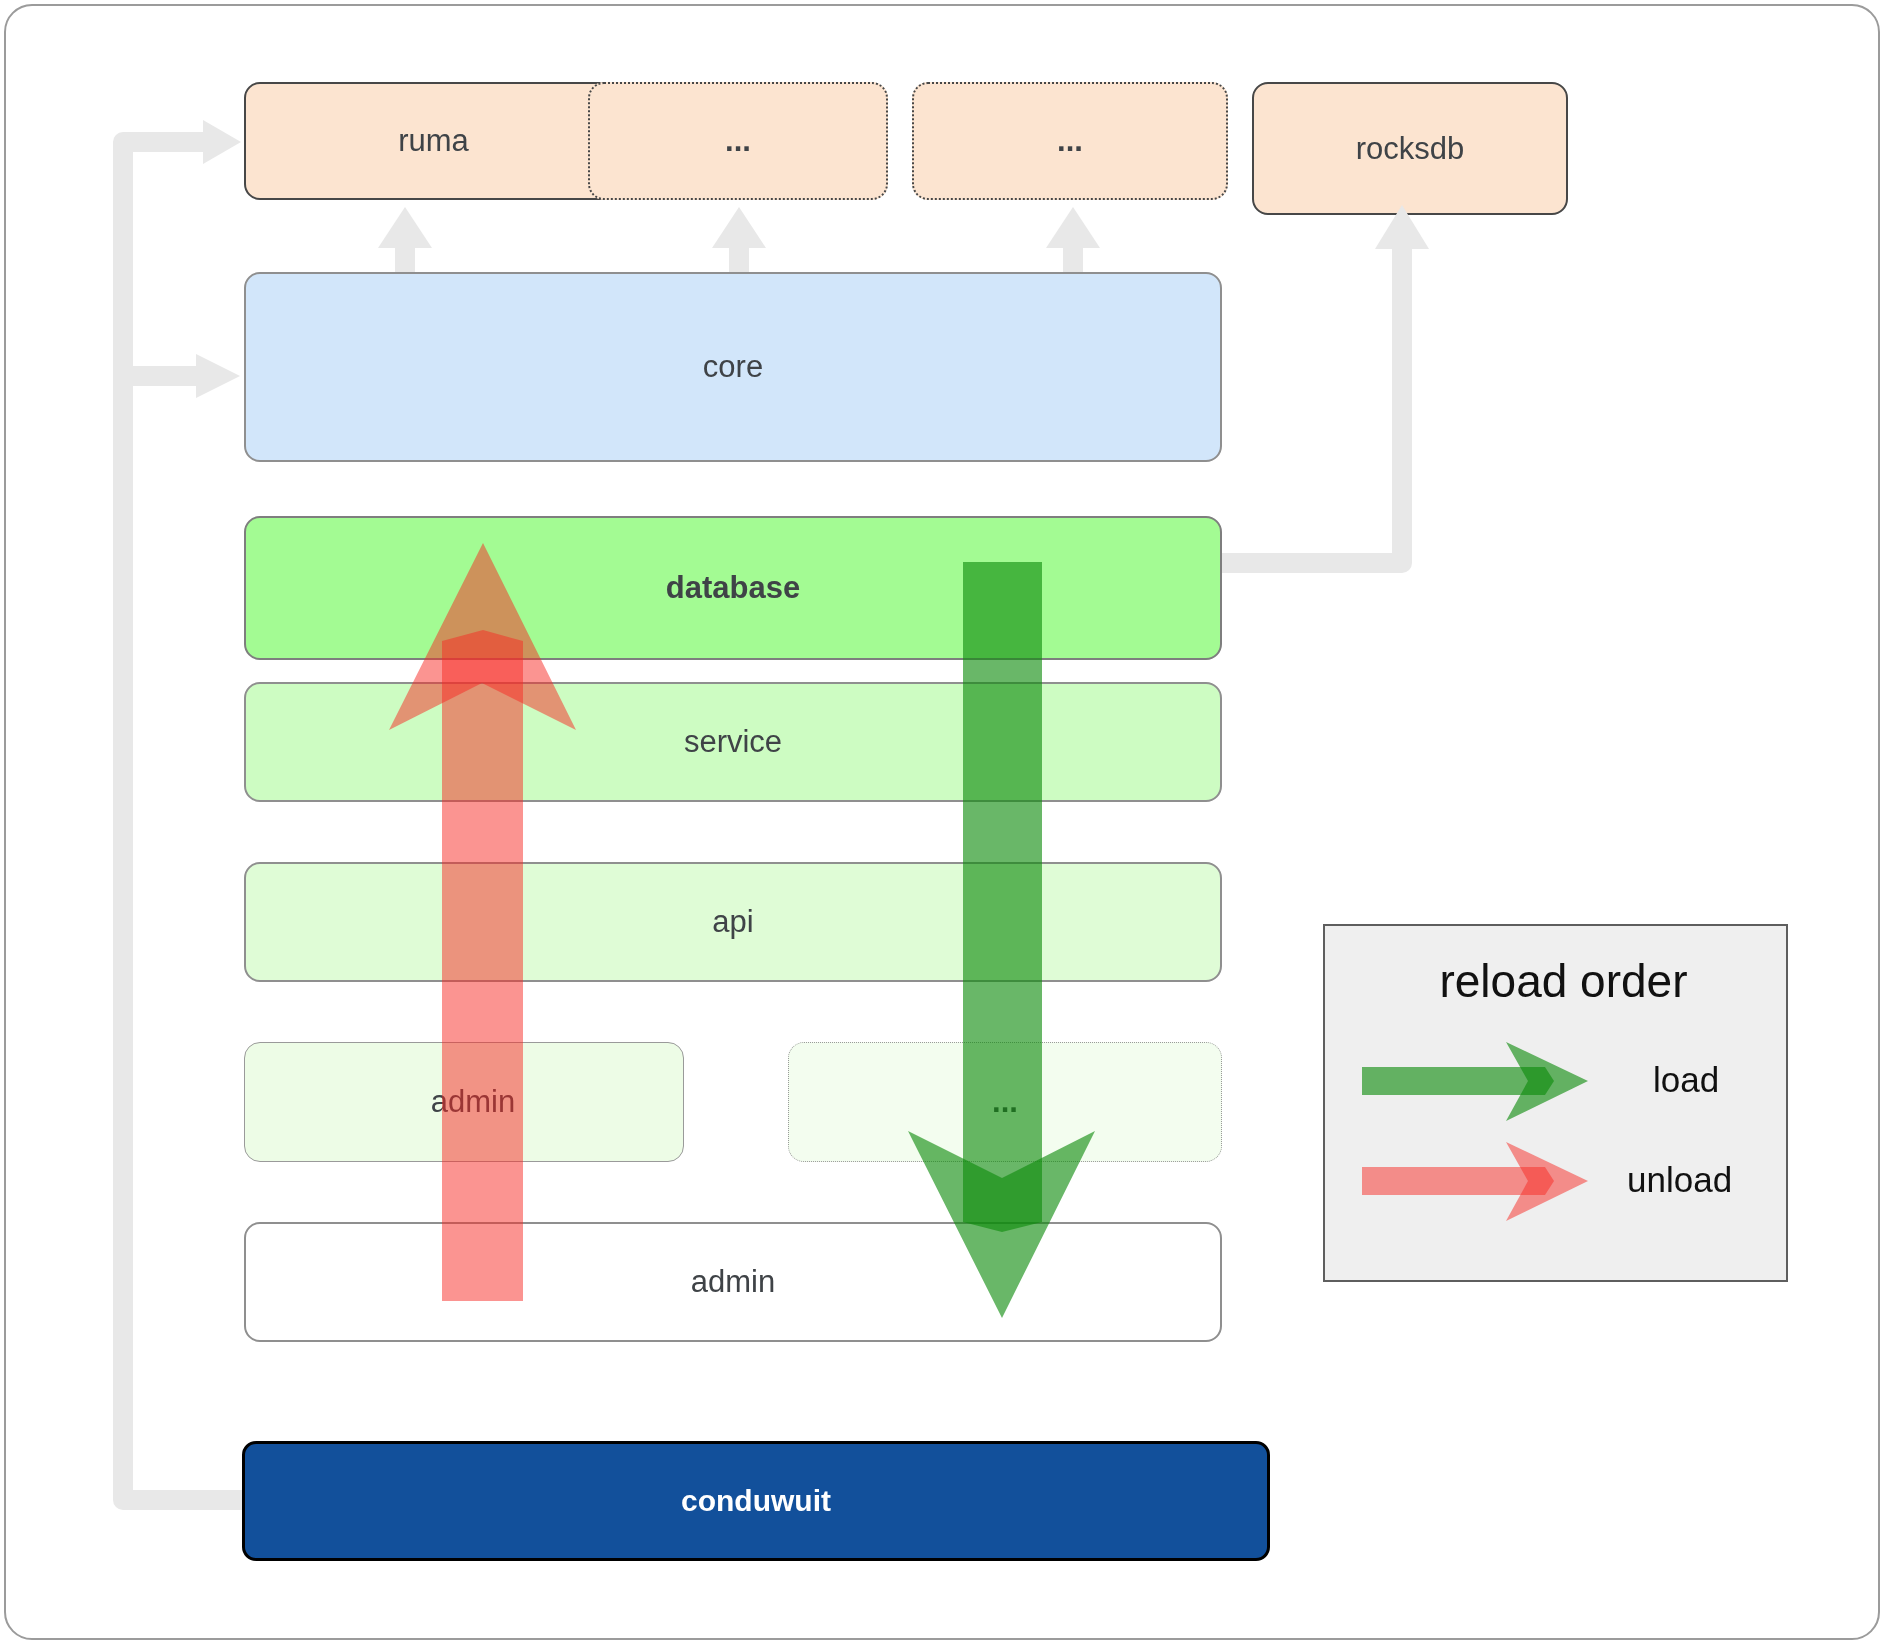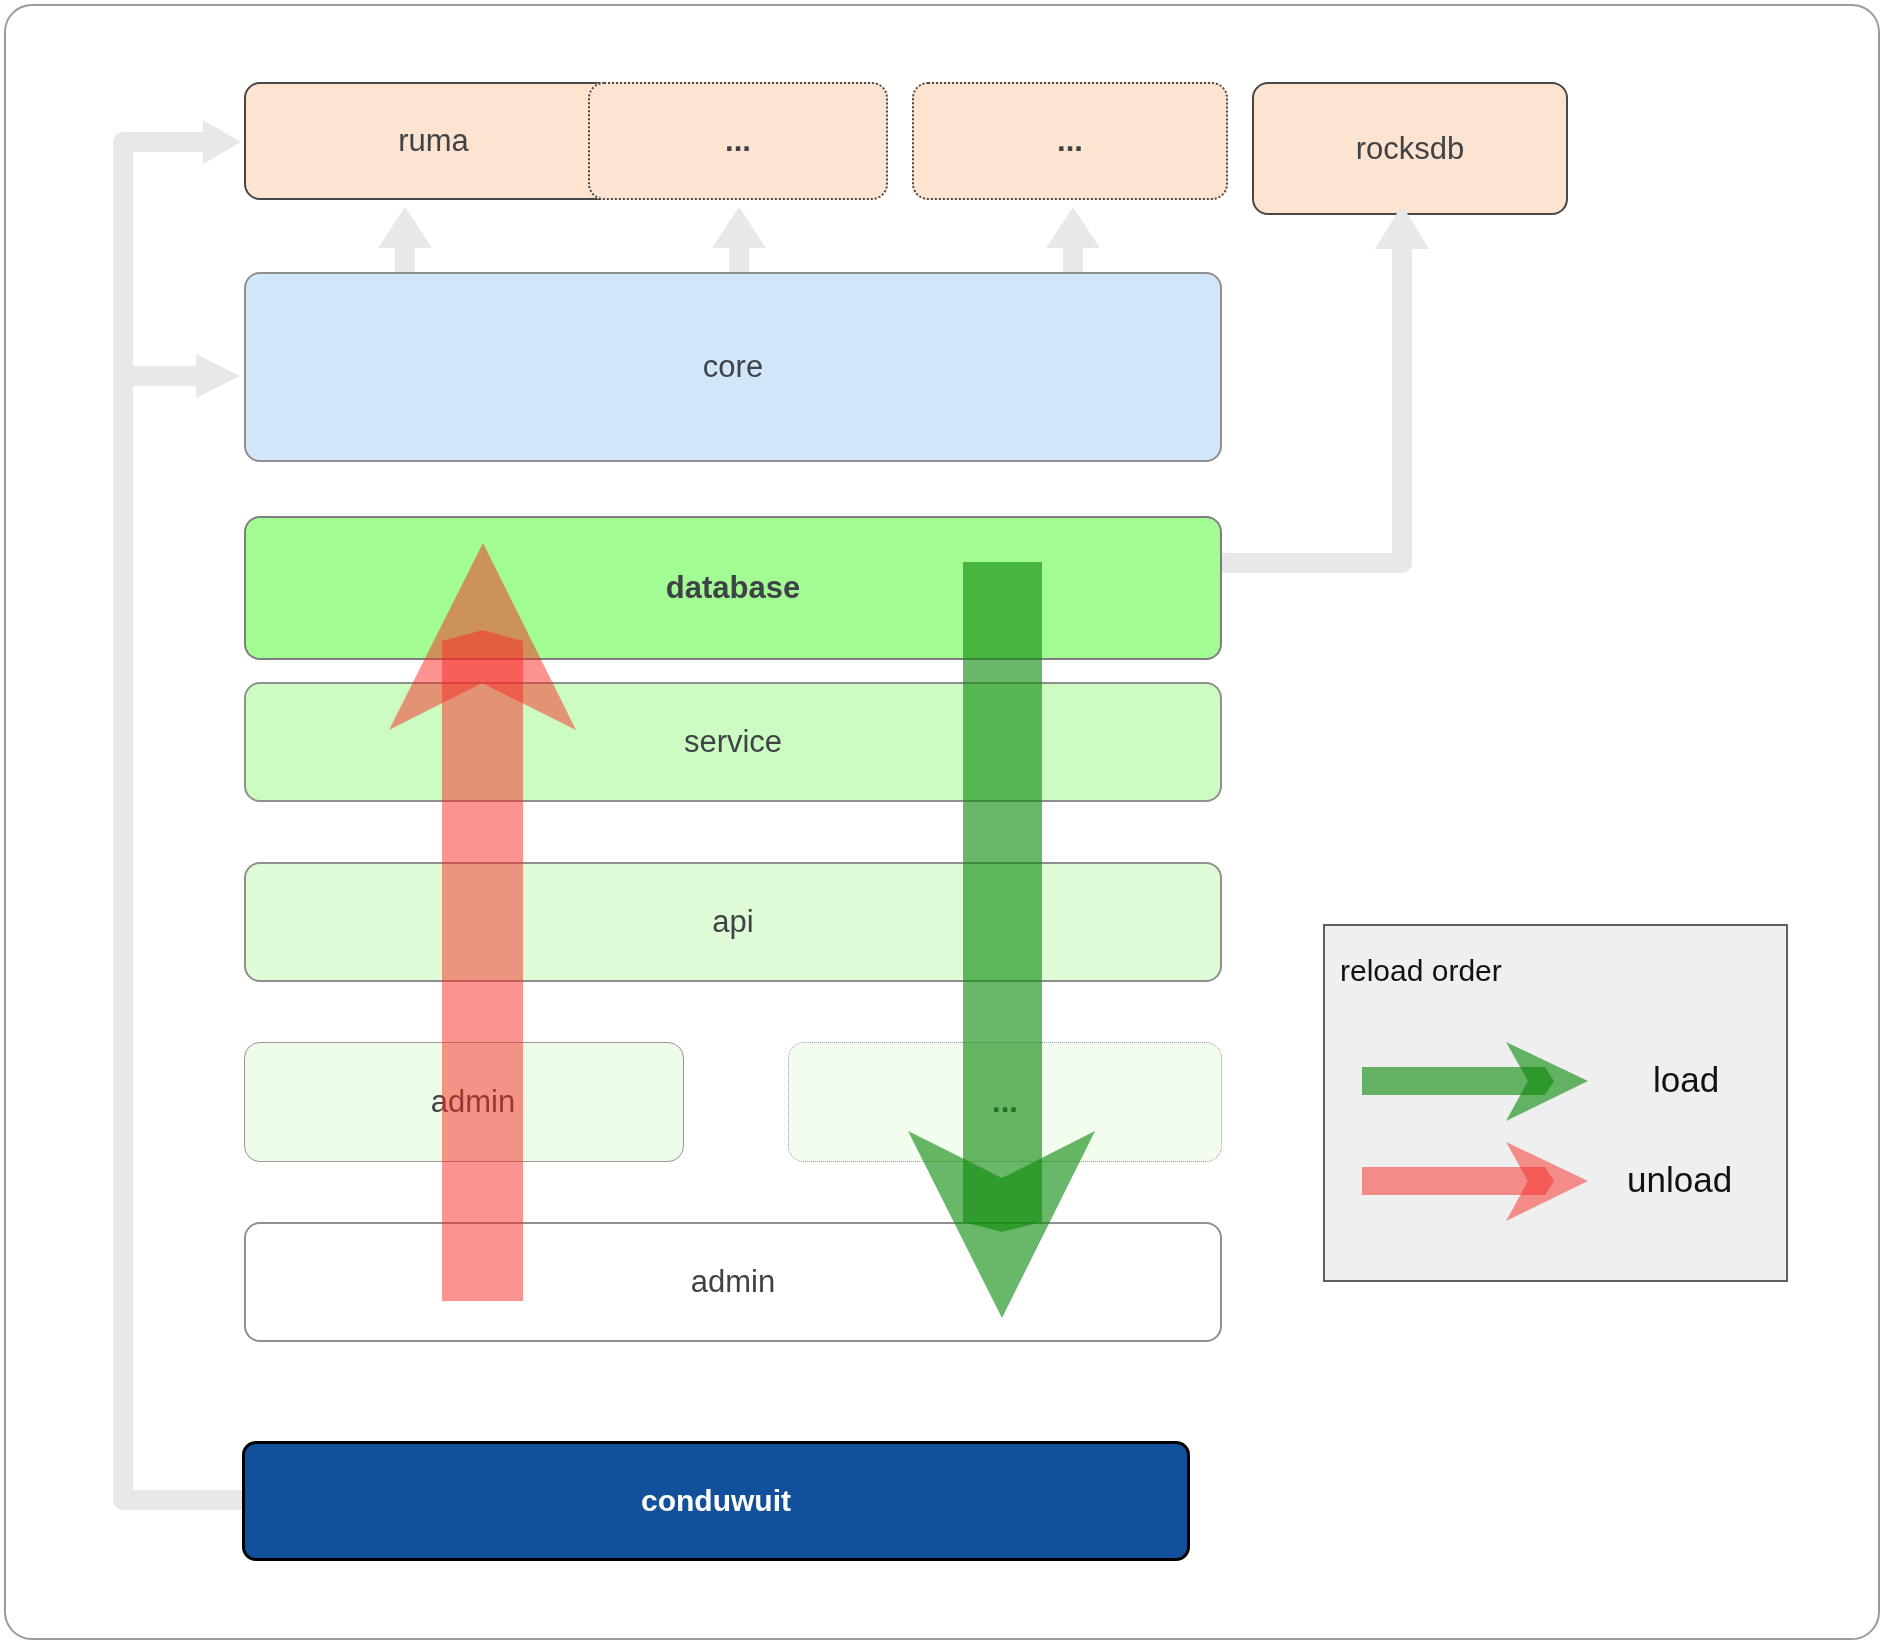--- a/index.html
+++ b/index.html
@@ -22,30 +22,30 @@
   .n-dots2     {left:912px;top:82px;width:316px;height:118px;background:var(--box-peach);border:2px dotted var(--box-border-dark);font-weight:bold;}
   .n-rocksdb   {left:1252px;top:82px;width:316px;height:133px;background:var(--box-peach);border:2.5px solid var(--box-border-dark);}
   
   .n-core      {left:244px;top:272px;width:978px;height:190px;background:var(--core-blue);border:2px solid var(--node-border-gray);}
   .n-database  {left:244px;top:516px;width:978px;height:144px;background:var(--database-green);border:2px solid #7e7e7e;font-weight:bold;}
   .n-service   {left:244px;top:682px;width:978px;height:120px;background:var(--service-green);border:2px solid var(--node-border-gray);}
   .n-api       {left:244px;top:862px;width:978px;height:120px;background:var(--api-green);border:2px solid var(--node-border-gray);}
   .n-admin     {left:244px;top:1042px;width:440px;height:120px;background:var(--admin-green);border:1.5px solid #9a9a9a;padding-left:18px;}
   .n-admindots {left:788px;top:1042px;width:434px;height:120px;background:var(--admin-dots-green);border:1.5px dotted #9a9a9a;font-weight:bold;}
   .n-router    {left:244px;top:1222px;width:978px;height:120px;background:var(--router-white);border:2px solid var(--node-border-gray);}
-  .n-conduwuit {left:242px;top:1441px;width:948px;height:120px;background:var(--conduwuit-navy);border:3px solid #000000;
+  .n-conduwuit {left:242px;top:1441px;width:1028px;height:120px;background:var(--conduwuit-navy);border:3px solid #000000;
                 border-radius:14px;color:var(--conduwuit-text);font-weight:bold;font-size:30px;}
   
   .legend{
     position:absolute;left:1323px;top:924px;width:465px;height:358px;box-sizing:border-box;
     background:var(--legend-bg);border:2.5px solid #5e5e5e;
   }
   .legend-title{
-    position:absolute;left:15px;top:28px;width:100%;text-align:left;
-    font-size:30px;color:var(--legend-text);
+    position:absolute;left:8px;top:28px;width:100%;text-align:center;
+    font-size:46px;color:var(--legend-text);
   }
   .legend-label{position:absolute;font-size:35px;color:var(--legend-text);}
   .legend-label.load{left:1627px;top:1060px;margin-left:26px;}
   .legend-label.unload{left:1627px;top:1160px;}
   
   svg.overlay{position:absolute;left:0;top:0;width:1883px;height:1643px;pointer-events:none;}
   .connector{stroke:var(--connector-gray);stroke-width:20;fill:none;stroke-linejoin:round;stroke-linecap:butt;}
   .connector-head{fill:var(--connector-gray);}
   .arrow-red{fill:var(--unload-red);fill-opacity:0.5;}
   .arrow-green{fill:var(--load-green);fill-opacity:0.62;}

